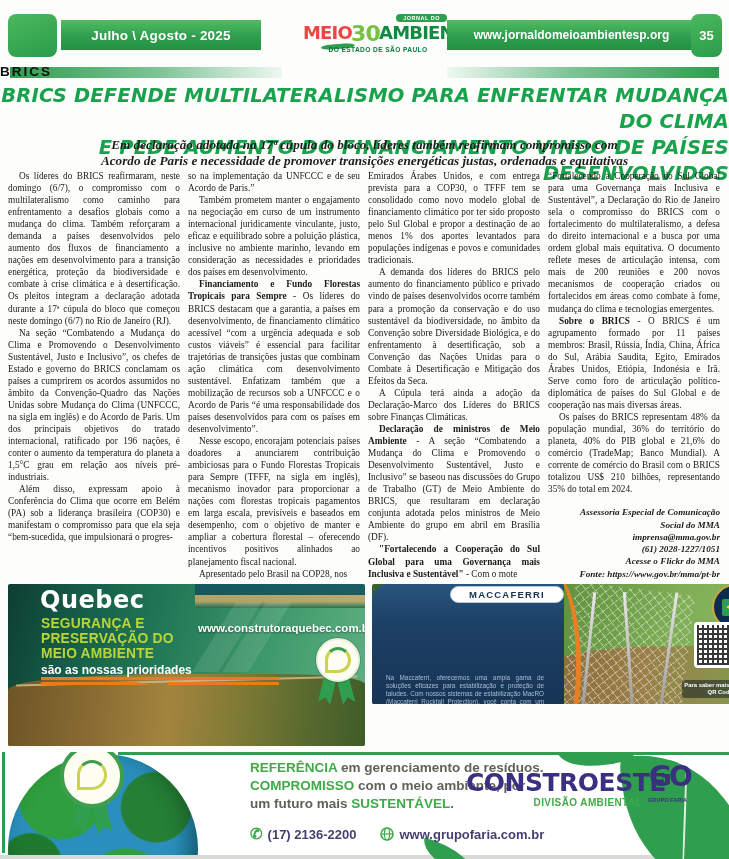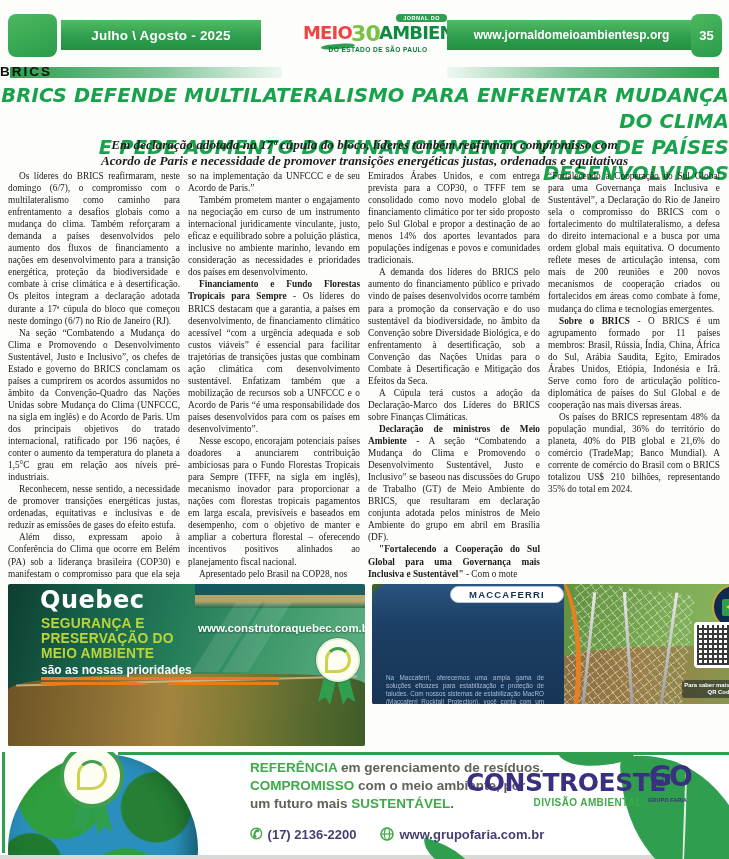--- a/index.html
+++ b/index.html
@@ -172,41 +172,48 @@
   <div class="brics-bar r"></div>
   <div class="brics-label">BRICS</div>
 
   <h1 class="headline"><span>BRICS DEFENDE MULTILATERALISMO PARA ENFRENTAR MUDANÇA DO CLIMA</span><br><span>E PEDE AUMENTO DO FINANCIAMENTO VINDO DE PAÍSES DESENVOLVIDOS</span></h1>
   <div class="subhead"><span>Em declaração adotada na 17ª cúpula do bloco, líderes também reafirmam compromisso com</span><br><span>Acordo de Paris e necessidade de promover transições energéticas justas, ordenadas e equitativas</span></div>
 
   <div class="article">
       <div class="col">
         <p>Os líderes do BRICS reafirmaram, neste domingo (6/7), o compromisso com o multilateralismo como caminho para enfrentamento a desafios globais como a mudança do clima. Também reforçaram a demanda a países desenvolvidos pelo aumento dos fluxos de financiamento a nações em desenvolvimento para a transição energética, proteção da biodiversidade e combate à crise climática e à desertificação. Os pleitos integram a declaração adotada durante a 17ª cúpula do bloco que começou neste domingo (6/7) no Rio de Janeiro (RJ).</p>
         <p>Na seção “Combatendo a Mudança do Clima e Promovendo o Desenvolvimento Sustentável, Justo e Inclusivo”, os chefes de Estado e governo do BRICS conclamam os países a cumprirem os acordos assumidos no âmbito da Convenção-Quadro das Nações Unidas sobre Mudança do Clima (UNFCCC, na sigla em inglês) e do Acordo de Paris. Um dos principais objetivos do tratado internacional, ratificado por 196 nações, é conter o aumento da temperatura do planeta a 1,5°C grau em relação aos níveis pré-industriais.</p>
-        <p>Reconhecem, nesse sentido, a necessidade de promover transições energéticas justas, ordenadas, equitativas e inclusivas e de reduzir as emissões de gases do efeito estufa.</p>
         <p>Além disso, expressam apoio à Conferência do Clima que ocorre em Belém (PA) sob a liderança brasileira (COP30) e manifestam o compromisso para que ela seja “bem-sucedida, que impulsionará o progres-</p>
       </div>
       <div class="col">
         <p class="noindent">so na implementação da UNFCCC e de seu Acordo de Paris.”</p>
         <p>Também prometem manter o engajamento na negociação em curso de um instrumento internacional juridicamente vinculante, justo, eficaz e equilibrado sobre a poluição plástica, inclusive no ambiente marinho, levando em consideração as necessidades e prioridades dos países em desenvolvimento.</p>
         <p><strong>Financiamento e Fundo Florestas Tropicais para Sempre</strong> - Os líderes do BRICS destacam que a garantia, a países em desenvolvimento, de financiamento climático acessível “com a urgência adequada e sob custos viáveis” é essencial para facilitar trajetórias de transições justas que combinam ação climática com desenvolvimento sustentável. Enfatizam também que a mobilização de recursos sob a UNFCCC e o Acordo de Paris “é uma responsabilidade dos países desenvolvidos para com os países em desenvolvimento”.</p>
         <p>Nesse escopo, encorajam potenciais países doadores a anunciarem contribuição ambiciosas para o Fundo Florestas Tropicais para Sempre (TFFF, na sigla em inglês), mecanismo inovador para proporcionar a nações com florestas tropicais pagamentos em larga escala, previsíveis e baseados em desempenho, com o objetivo de manter e ampliar a cobertura florestal – oferecendo incentivos positivos alinhados ao planejamento fiscal nacional.</p>
         <p>Apresentado pelo Brasil na COP28, nos</p>
       </div>
       <div class="col">
-        <p class="noindent">Emirados Árabes Unidos, e com entrega prevista para a COP30, o TFFF tem se consolidado como novo modelo global de financiamento climático por ter sido proposto pelo Sul Global e propor a destinação de ao menos 14% dos aportes levantados para populações indígenas e povos e comunidades tradicionais.</p>
+        <p class="noindent">Emirados Árabes Unidos, e com entrega prevista para a COP30, o TFFF tem se consolidado como novo modelo global de financiamento climático por ter sido proposto pelo Sul Global e propor a destinação de ao menos 1% dos aportes levantados para populações indígenas e povos e comunidades tradicionais.</p>
         <p>A demanda dos líderes do BRICS pelo aumento do financiamento público e privado vindo de países desenvolvidos ocorre também para a promoção da conservação e do uso sustentável da biodiversidade, no âmbito da Convenção sobre Diversidade Biológica, e do enfrentamento à desertificação, sob a Convenção das Nações Unidas para o Combate à Desertificação e Mitigação dos Efeitos da Seca.</p>
-        <p>A Cúpula terá custos a adoção da Declaração-Marco dos Líderes do BRICS sobre Finanças Climáticas.</p>
+        <p>A Cúpula terá ainda a adoção da Declaração-Marco dos Líderes do BRICS sobre Finanças Climáticas.</p>
         <p><strong>Declaração de ministros de Meio Ambiente</strong> - A seção “Combatendo a Mudança do Clima e Promovendo o Desenvolvimento Sustentável, Justo e Inclusivo” se baseou nas discussões do Grupo de Trabalho (GT) de Meio Ambiente do BRICS, que resultaram em declaração conjunta adotada pelos ministros de Meio Ambiente do grupo em abril em Brasília (DF).</p>
         <p><strong>"Fortalecendo a Cooperação do Sul Global para uma Governança mais Inclusiva e Sustentável"</strong> - Com o mote</p>
       </div>
       <div class="col">
         <p class="noindent">“Fortalecendo a Cooperação do Sul Global para uma Governança mais Inclusiva e Sustentável”, a Declaração do Rio de Janeiro sela o compromisso do BRICS com o fortalecimento do multilateralismo, a defesa do direito internacional e a busca por uma ordem global mais equitativa. O documento reflete meses de articulação intensa, com mais de 200 reuniões e 200 novos mecanismos de cooperação criados ou fortalecidos em áreas como combate à fome, mudança do clima e tecnologias emergentes.</p>
         <p><strong>Sobre o BRICS</strong> - O BRICS é um agrupamento formado por 11 países membros: Brasil, Rússia, Índia, China, África do Sul, Arábia Saudita, Egito, Emirados Árabes Unidos, Etiópia, Indonésia e Irã. Serve como foro de articulação político-diplomática de países do Sul Global e de cooperação nas mais diversas áreas.</p>
         <p>Os países do BRICS representam 48% da população mundial, 36% do território do planeta, 40% do PIB global e 21,6% do comércio (TradeMap; Banco Mundial). A corrente de comércio do Brasil com o BRICS totalizou US$ 210 bilhões, representando 35% do total em 2024.</p>
+        <div class="credits">
+          <div>Assessoria Especial de Comunicação</div>
+          <div>Social do MMA</div>
+          <div>imprensa@mma.gov.br</div>
+          <div>(61) 2028-1227/1051</div>
+          <div>Acesse o Flickr do MMA</div>
+          <div>Fonte: https://www.gov.br/mma/pt-br</div>
+        </div>
       </div>
     </div>
 
   <div class="ad-quebec">
     <div class="q-water"></div>
     <div class="q-chev c1"></div>
     <div class="q-chev c2"></div>
     <div class="q-photo"></div>
     <div class="q-logo">Quebec</div>
     <div class="q-head"><span>SEGURANÇA E</span><br><span>PRESERVAÇÃO DO</span><br><span>MEIO AMBIENTE</span></div>

